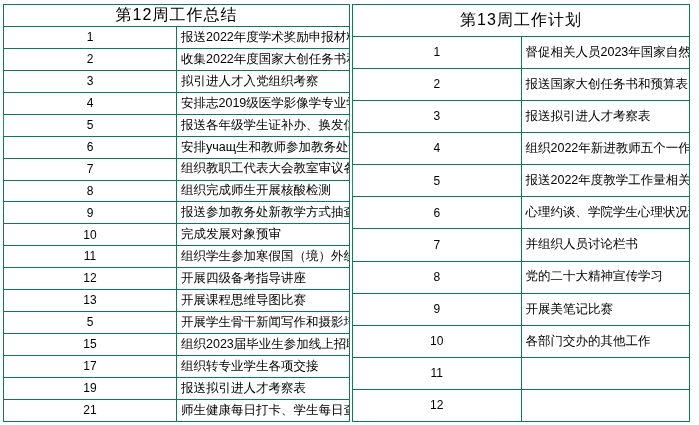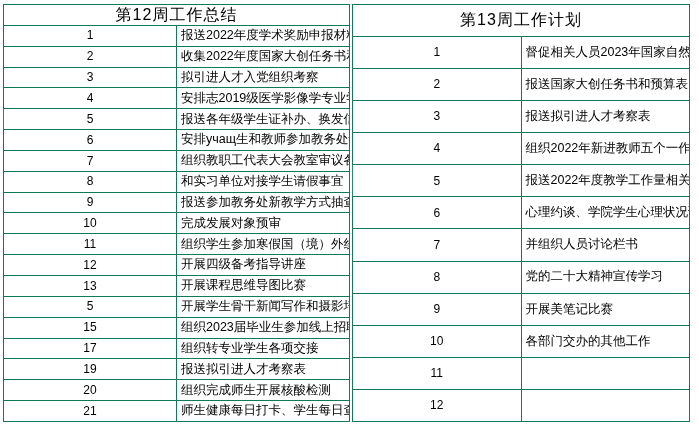--- a/index.html
+++ b/index.html
@@ -112,21 +112,21 @@
       <tr>
         <td class="num-cell">6</td>
         <td class="task-cell">安排учащ生和教师参加教务处组织的学生、教师座谈会</td>
       </tr>
       <tr>
         <td class="num-cell">7</td>
         <td class="task-cell">组织教职工代表大会教室审议各项决议</td>
       </tr>
       <tr>
         <td class="num-cell">8</td>
-        <td class="task-cell">和实习单位对接学生请假事宜</td>
+        <td class="task-cell">组织完成师生开展核酸检测</td>
       </tr>
       <tr>
         <td class="num-cell">9</td>
         <td class="task-cell">报送参加教务处新教学方式抽查考核课程材料</td>
       </tr>
       <tr>
         <td class="num-cell">10</td>
         <td class="task-cell">完成发展对象预审</td>
       </tr>
       <tr>
@@ -149,24 +149,20 @@
         <td class="num-cell">15</td>
         <td class="task-cell">组织2023届毕业生参加线上招聘会</td>
       </tr>
       <tr>
         <td class="num-cell">17</td>
         <td class="task-cell">组织转专业学生各项交接</td>
       </tr>
       <tr>
         <td class="num-cell">19</td>
         <td class="task-cell">报送拟引进人才考察表</td>
-      </tr>
-      <tr>
-        <td class="num-cell">20</td>
-        <td class="task-cell">组织完成师生开展核酸检测</td>
       </tr>
       <tr>
         <td class="num-cell">21</td>
         <td class="task-cell">师生健康每日打卡、学生每日查寝、行程日报</td>
       </tr>
     </tbody>
   </table>
 
   <div class="spacer-col"></div>
 

